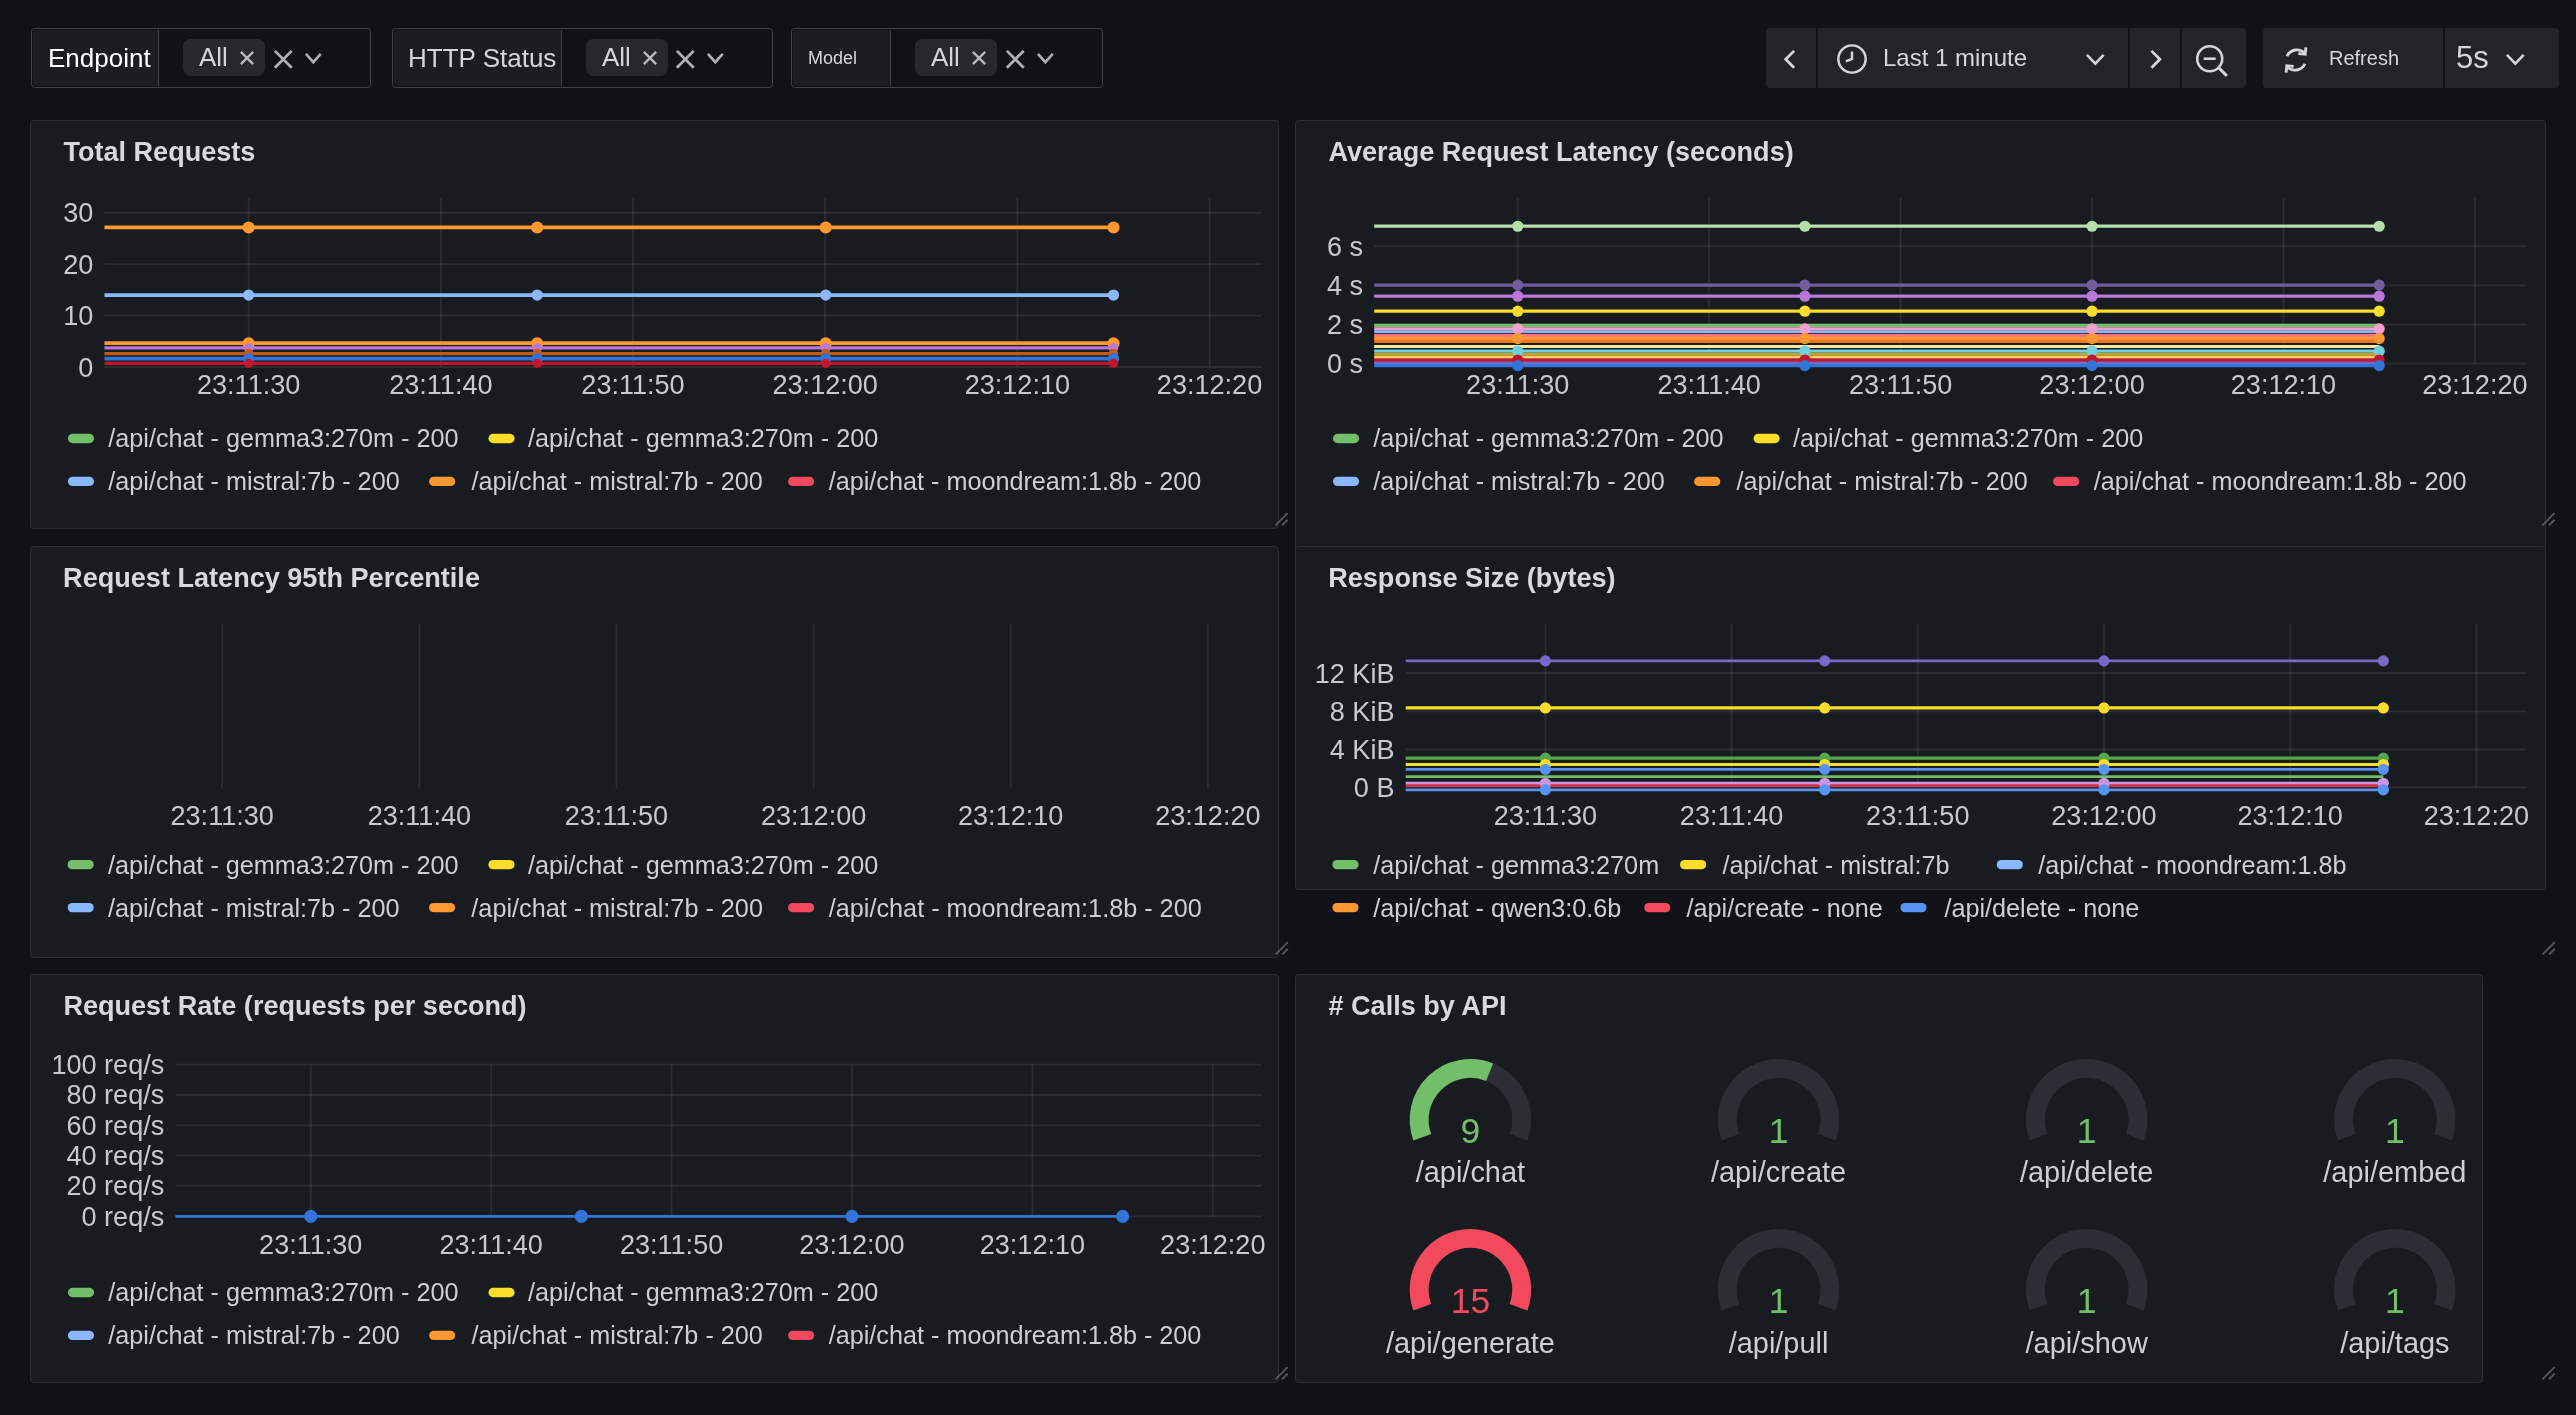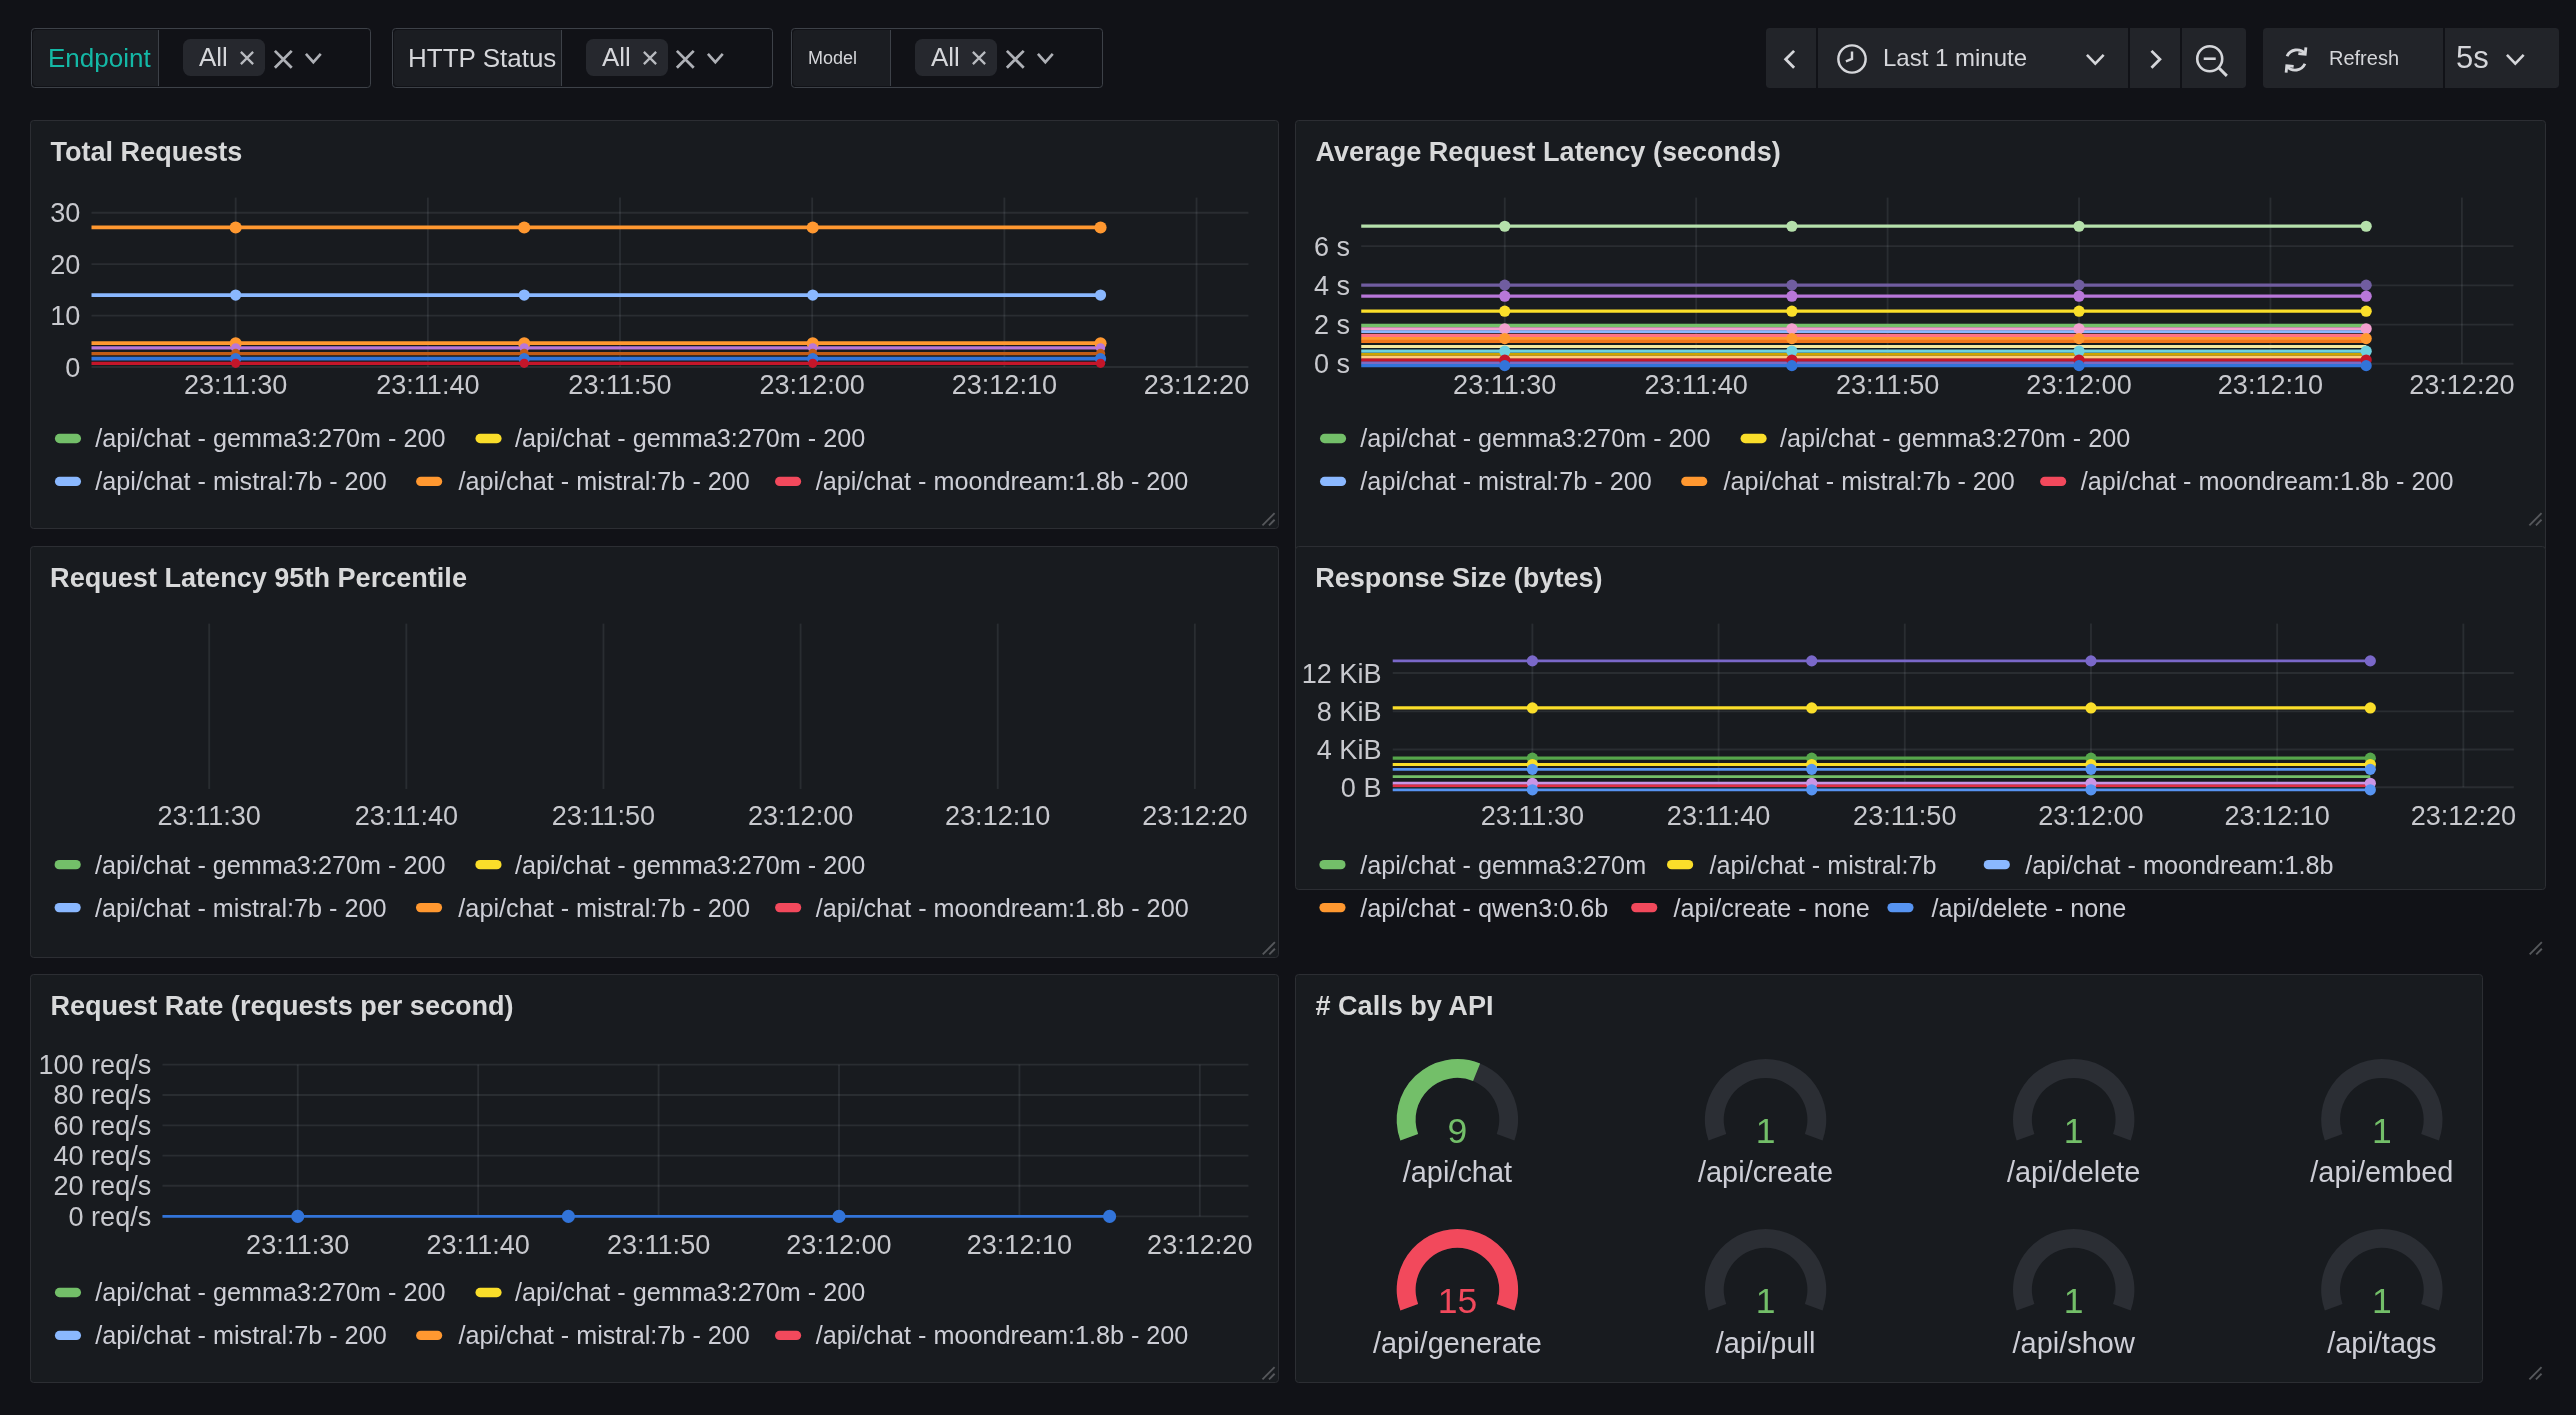--- a/index.html
+++ b/index.html
@@ -1,22 +1,22 @@
 <!DOCTYPE html>
 <html style="font-size:15px"><head><meta charset="utf-8"><style>
 
 * { margin:0; padding:0; box-sizing:border-box; }
 html,body { width:2576px; height:1415px; background:#111217; font-family:"Liberation Sans", sans-serif; overflow:hidden; }
-.panel { position:absolute; background:#181b1f; border:1.9px solid #2c2e33; border-radius:3.7px; }
+.panel { position:absolute; background:#181b1f; border:1.9px solid #2c2e33; border-radius:3.7px;padding-left:13px; }
 .abs { position:absolute; }
 
 </style></head><body>
 <div class="abs" style="left:31px;top:28px;width:340px;height:60px;border:1.9px solid #3d4148;border-radius:3.7px;background:#111217"></div>
 <div class="abs" style="left:33px;top:30px;width:126px;height:56px;background:#1b1d22;border-right:1.9px solid #3d4148;border-radius:3.7px 0 0 3.7px"></div>
-<div class="abs" style="left:48px;top:28px;height:60px;line-height:60px;color:#14b8a6;font-size:26px;text-align:center;">Endpoint</div>
+<div class="abs" style="left:48px;top:28px;height:60px;line-height:60px;color:#ffffff;font-size:26px;text-align:center;">Endpoint</div>
 <div class="abs" style="left:183px;top:39px;width:82px;height:37px;background:#26282e;border-radius:7.5px;color:#d5d6da;font-size:26px;line-height:37px;"><span style="margin-left:16px">All</span><svg class="abs" style="left:56px;top:11.2px" width="16" height="16" viewBox="0 0 17 17">
       <path d="M2 2 L15 15 M15 2 L2 15" stroke="#b9bbc0" stroke-width="2.4"></path>
     </svg></div>
 <svg class="abs" style="left:273px;top:49px" width="20.6" height="20.6" viewBox="0 0 22 22">
     <path d="M2 2 L20 20 M20 2 L2 20" stroke="#aeb0b6" stroke-width="3"></path>
   </svg>
 <svg class="abs" style="left:304px;top:52px" width="18.7" height="13" viewBox="0 0 20 14">
     <path d="M2 2 L10 11 L18 2" fill="none" stroke="#aeb0b6" stroke-width="2.8"></path>
   </svg>
 <div class="abs" style="left:392px;top:28px;width:381px;height:60px;border:1.9px solid #3d4148;border-radius:3.7px;background:#111217"></div>

